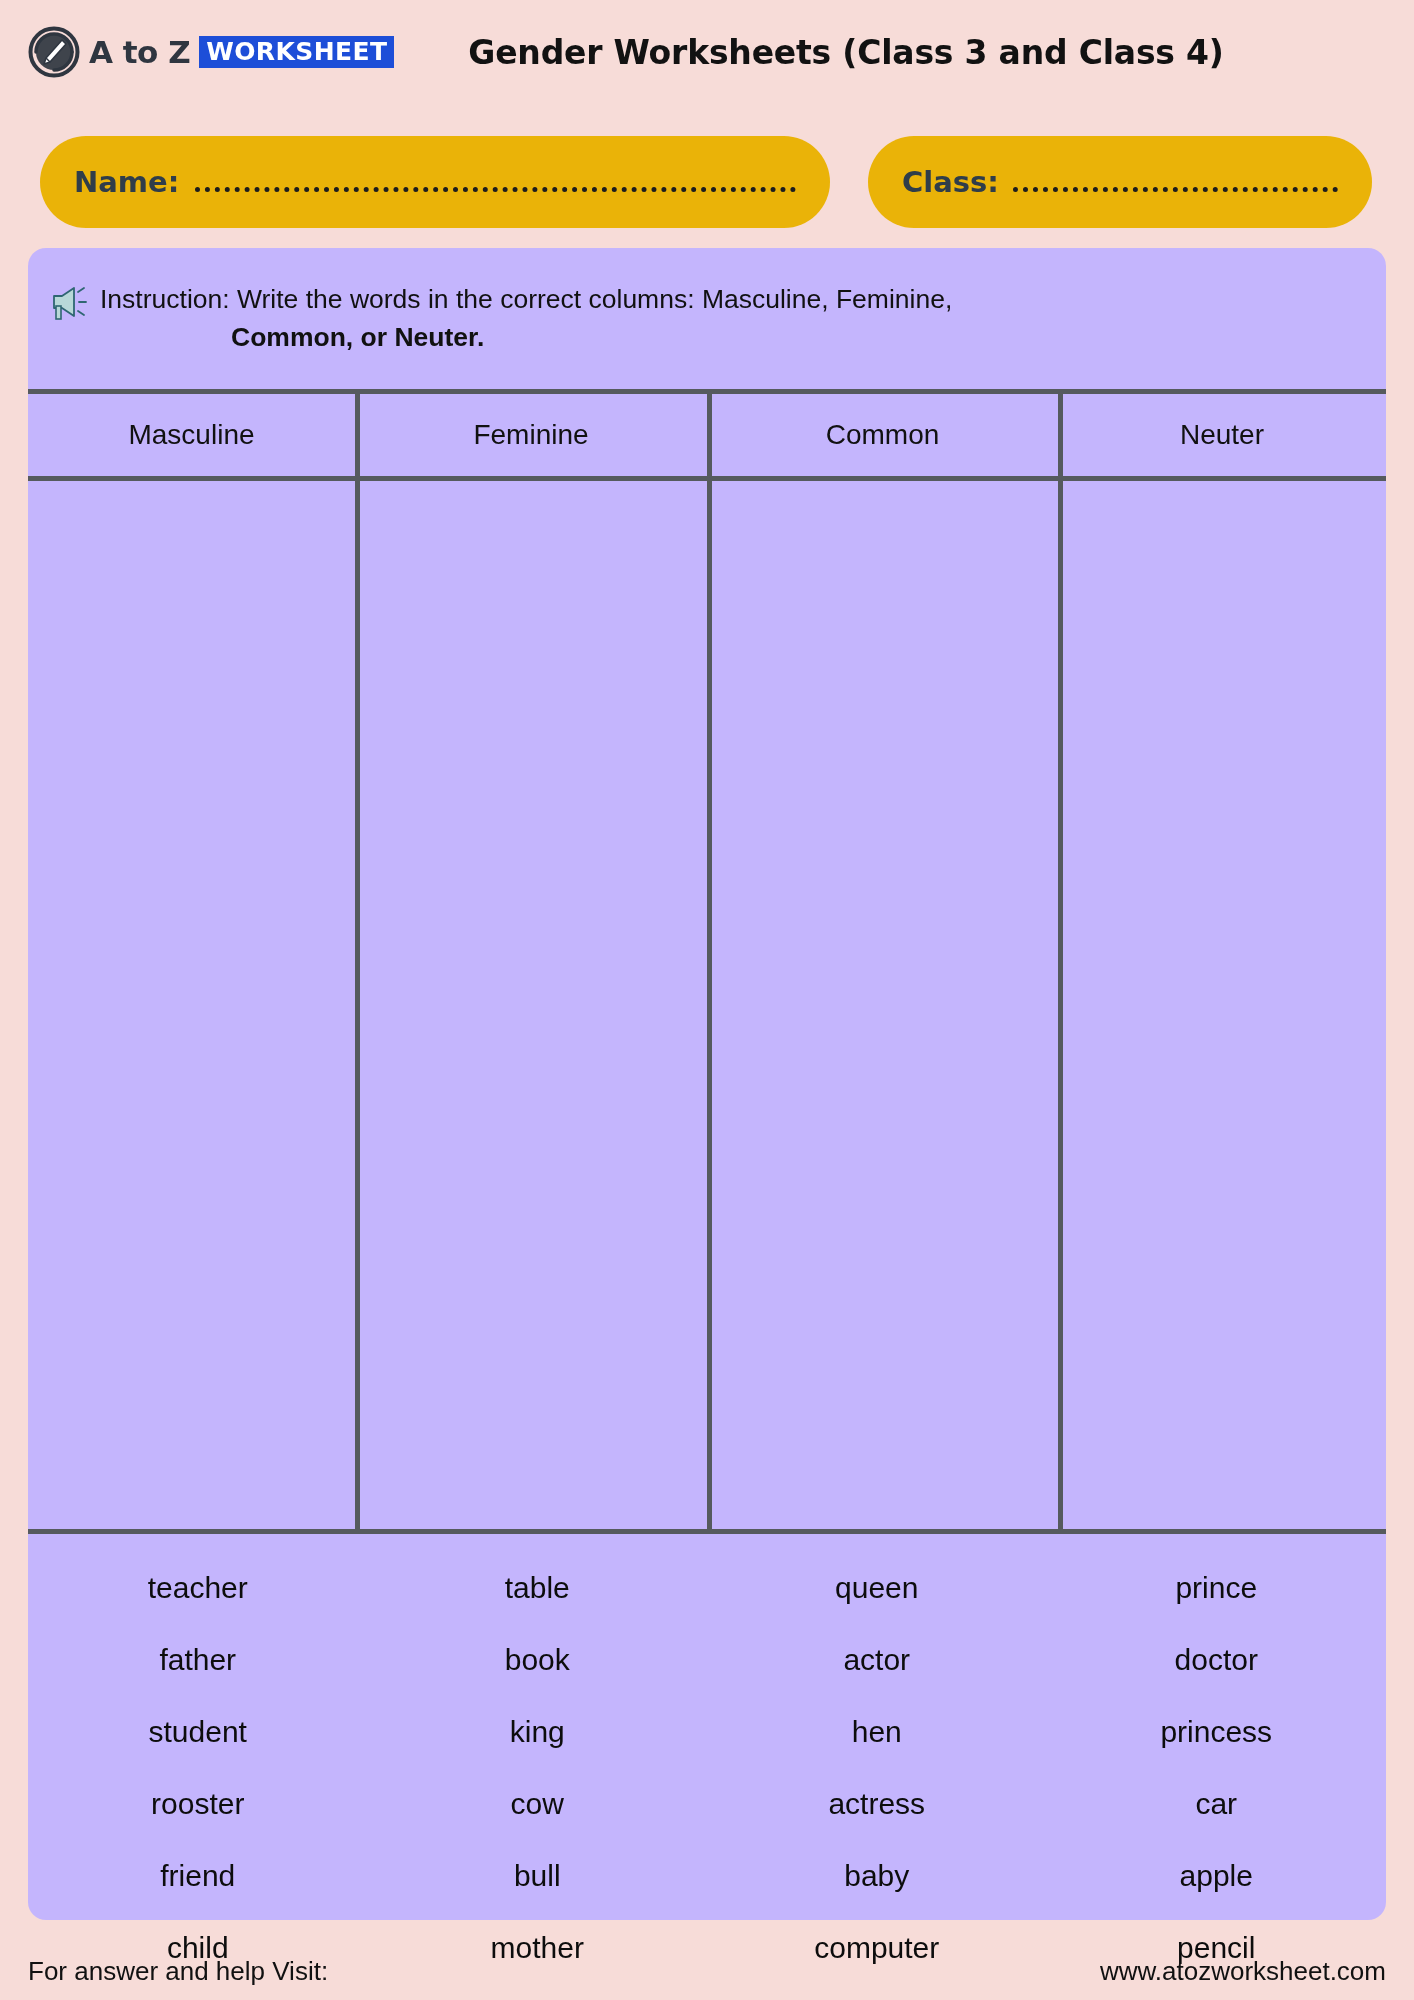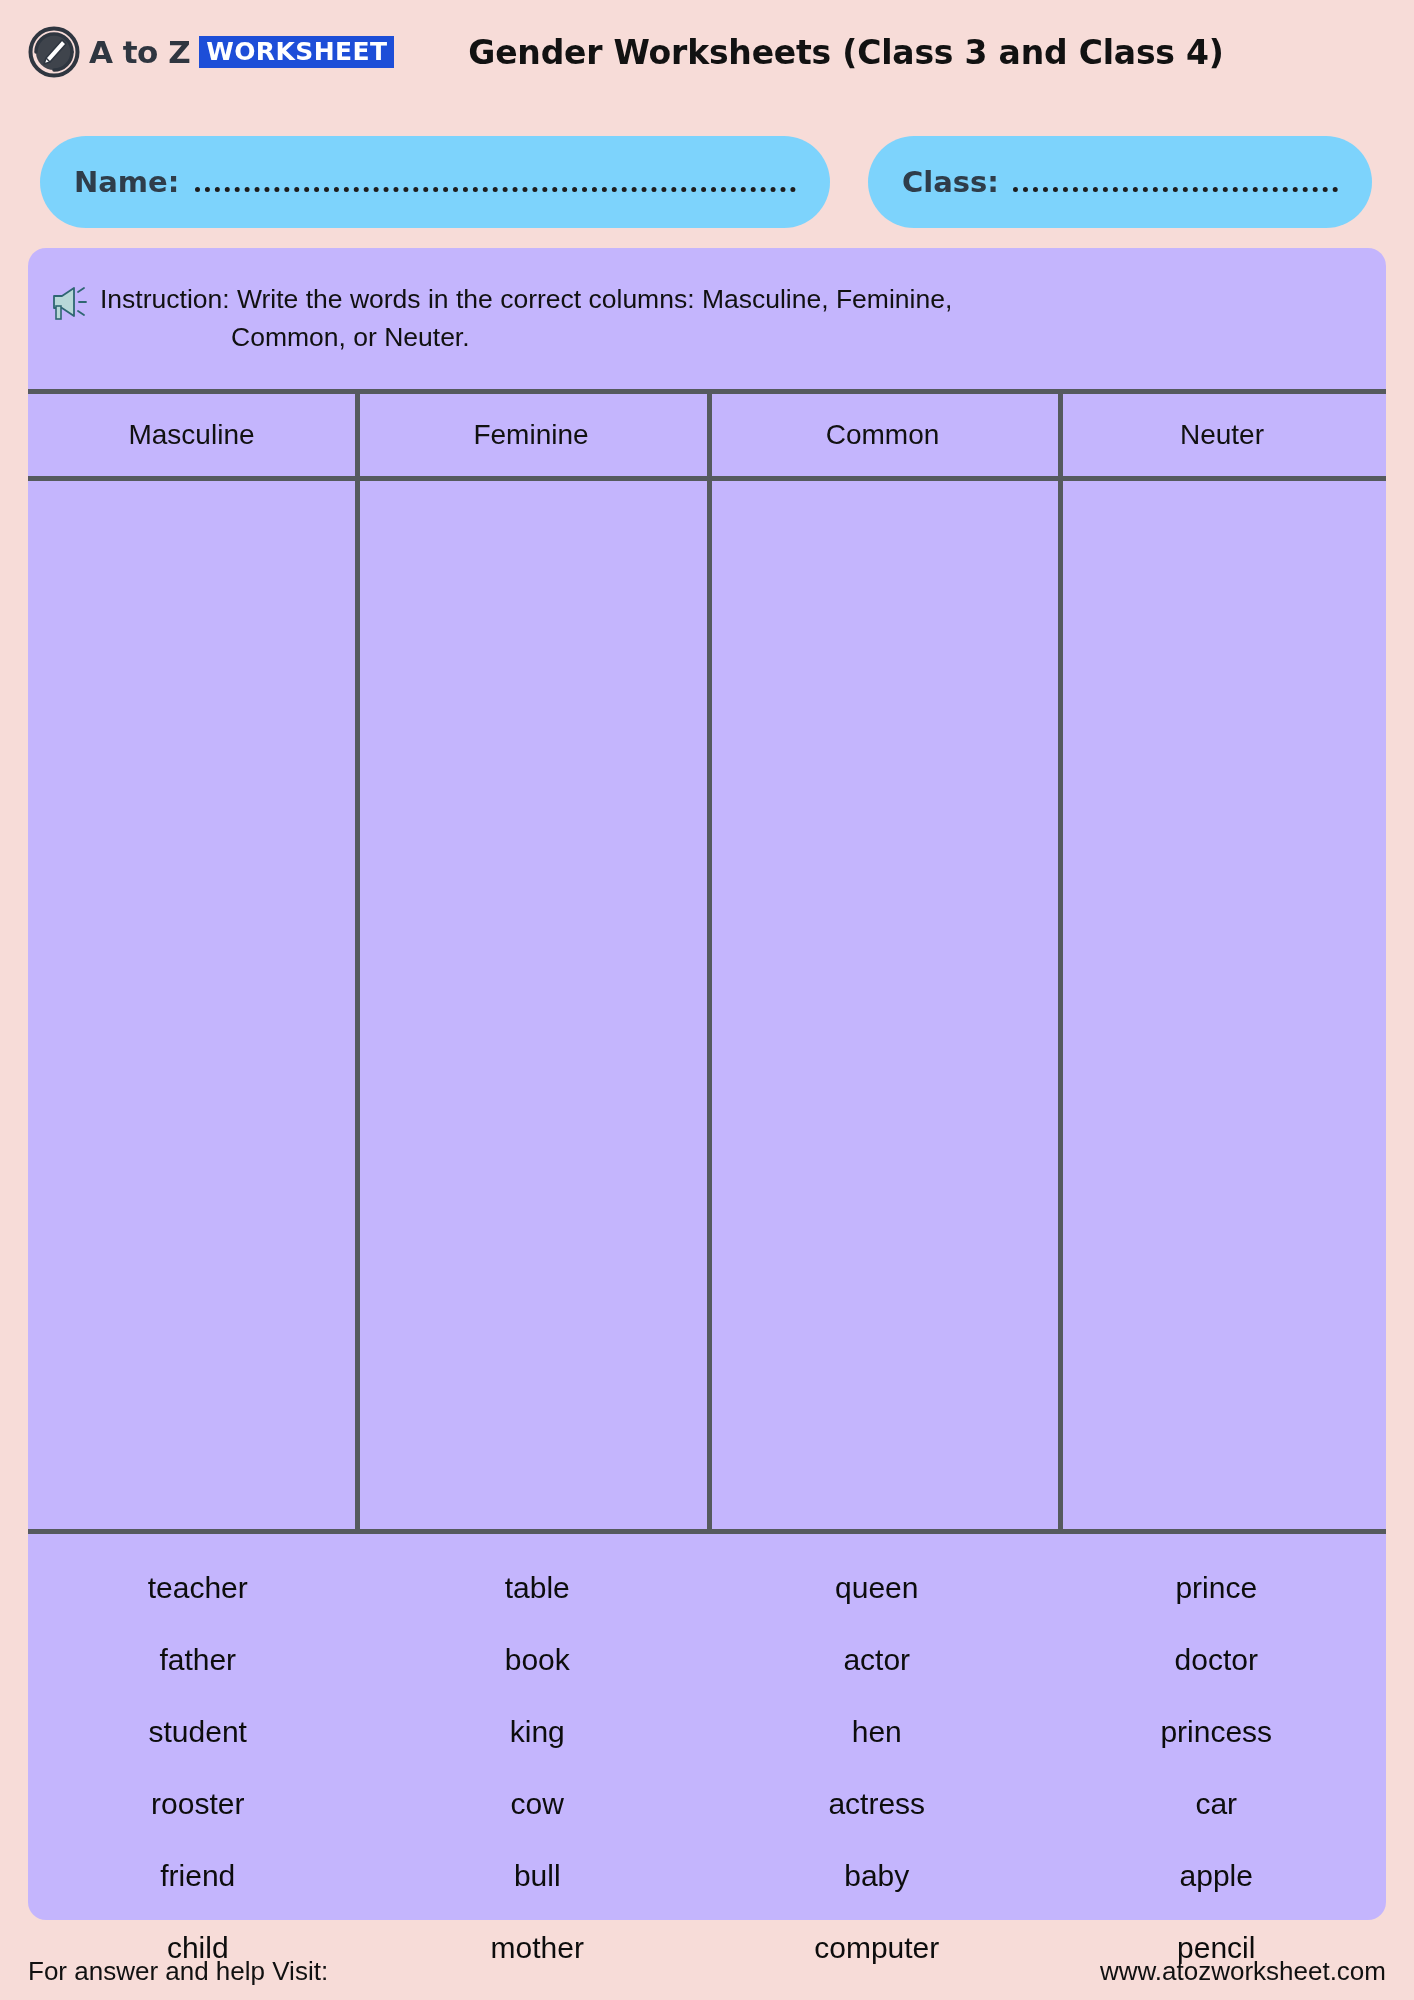--- a/index.html
+++ b/index.html
@@ -79,21 +79,21 @@
   .fields-row {
     position: absolute;
     top: 136px;
     left: 40px;
     width: 1332px;
     height: 92px;
     display: flex;
     gap: 38px;
   }
   .field-pill {
-    background: #7dd3fc;
+    background: #eab308;
     border-radius: 46px;
     height: 92px;
     display: flex;
     align-items: center;
     padding: 0 34px;
   }
   .field-pill.name { width: 790px; }
   .field-pill.klass { width: 504px; }
 
   .field-label {
@@ -147,20 +147,21 @@
   .instruction-label {
     font-weight: 400;
     color: #111111;
   }
   .instruction-body {
     display: inline;
   }
   .instruction-line2 {
     display: block;
     padding-left: 131px;
+    font-weight: bold;
   }
 
   
   .table {
     position: absolute;
     top: 141px;
     left: 0px;
     width: 1358px;
     height: 1145px;
   }

